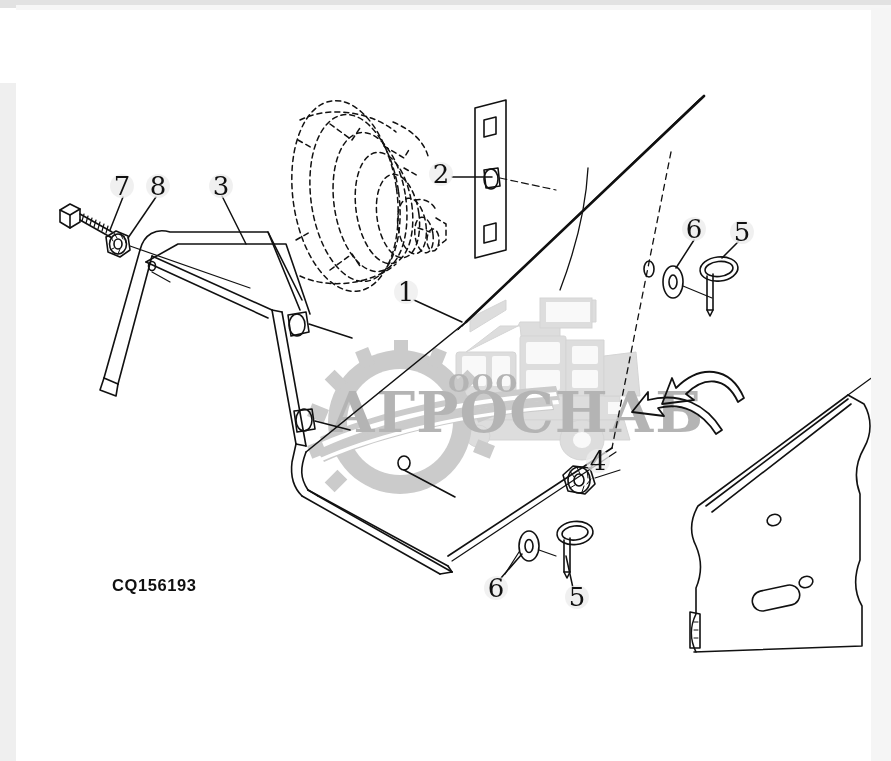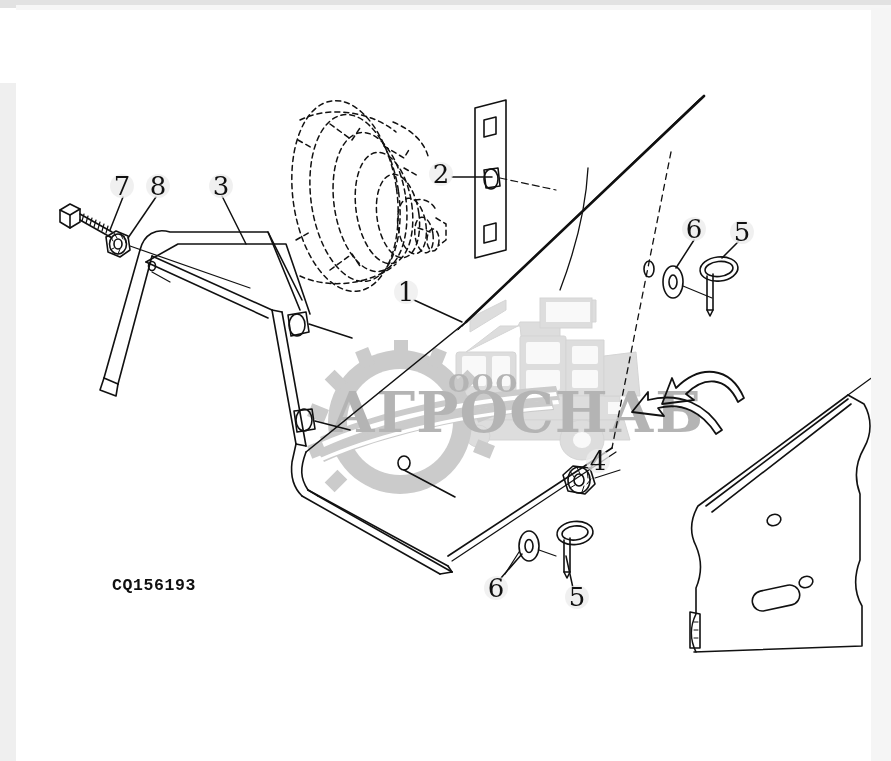--- a/index.html
+++ b/index.html
@@ -72,21 +72,21 @@
     position: absolute;
     left: 0;
     top: 0;
     width: 891px;
     height: 761px;
   }
   #partnum {
     position: absolute;
     left: 112px;
     top: 576px;
-    font-family: Liberation Mono, monospace;
+    font-family: Liberation Sans, sans-serif;
     font-weight: bold;
     font-size: 16.5px;
     letter-spacing: 0.6px;
     color: #101010;
     white-space: nowrap;
   }
   .wm-text {
     font-family: "DejaVu Serif", serif;
     font-weight: bold;
     fill: #a8a8a8;

